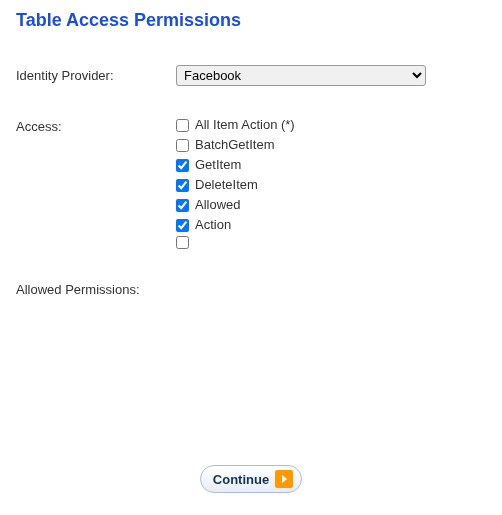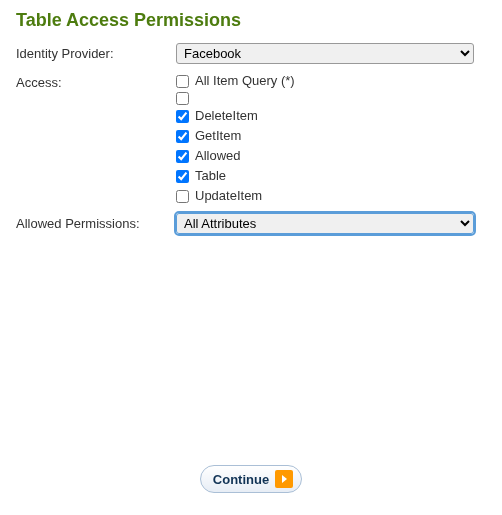--- a/index.html
+++ b/index.html
@@ -10,43 +10,44 @@
       font-size: 13px;
       color: #333;
       background: #fff;
       padding: 10px 16px;
       display: flex;
       flex-direction: column;
     }
     h2 {
       font-size: 18px;
       font-weight: bold;
-      color: #4d7c0f;
+      color: #1d4ed8;
       margin-bottom: 12px;
     }
     .form-row {
       display: flex;
       align-items: flex-start;
       margin-bottom: 8px;
+      margin-top: 22px;
     }
     .label-col {
       width: 160px;
       padding-top: 3px;
     }
     .control-col {
       flex: 1;
     }
     select {
       font-family: inherit;
       font-size: 13px;
       padding: 1px 3px;
       border: 1px solid #999;
       border-radius: 3px;
       background: #f0f0f0;
-      width: 298px;
+      width: 250px;
     }
     select.focused {
       outline: 2px solid #5b9dd9;
       outline-offset: 0;
       border-color: #5b9dd9;
     }
     .actions-list {
       display: flex;
       flex-direction: column;
       gap: 2px;
@@ -104,56 +105,51 @@
     </select>
   </div>
 </div>
 
 <div class="form-row">
   <div class="label-col">Access:</div>
   <div class="control-col">
     <div class="actions-list" id="actions-list">
         <label class="action-item">
           <input type="checkbox" style="">
-          <span>All Item Query (*)</span>
+          <span>All Item Action (*)</span>
         </label>
         <label class="action-item">
           <input type="checkbox" style="">
+          <span>BatchGetItem</span>
+        </label>
+        <label class="action-item">
+          <input type="checkbox" checked="" style="">
+          <span>GetItem</span>
         </label>
         <label class="action-item">
           <input type="checkbox" checked="" style="">
           <span>DeleteItem</span>
         </label>
         <label class="action-item">
           <input type="checkbox" checked="" style="">
-          <span>GetItem</span>
-        </label>
-        <label class="action-item">
-          <input type="checkbox" checked="" style="">
           <span>Allowed</span>
         </label>
         <label class="action-item">
           <input type="checkbox" checked="" style="">
-          <span>Table</span>
+          <span>Action</span>
         </label>
         <label class="action-item">
           <input type="checkbox" style="">
-          <span>UpdateItem</span>
         </label>
       </div>
   </div>
 </div>
 
 <div class="form-row">
   <div class="label-col">Allowed Permissions:</div>
-  <div class="control-col">
-    <select class="focused">
-      <option>All Attributes</option>
-    </select>
-  </div>
 </div>
 
 <div class="continue-row">
   <button class="continue-btn">
     <span>Continue</span>
     <span class="continue-arrow">
       <svg width="10" height="10" viewBox="0 0 10 10">
           <path d="M3 1 L8 5 L3 9 Z" fill="#fff"></path>
         </svg>
     </span>

